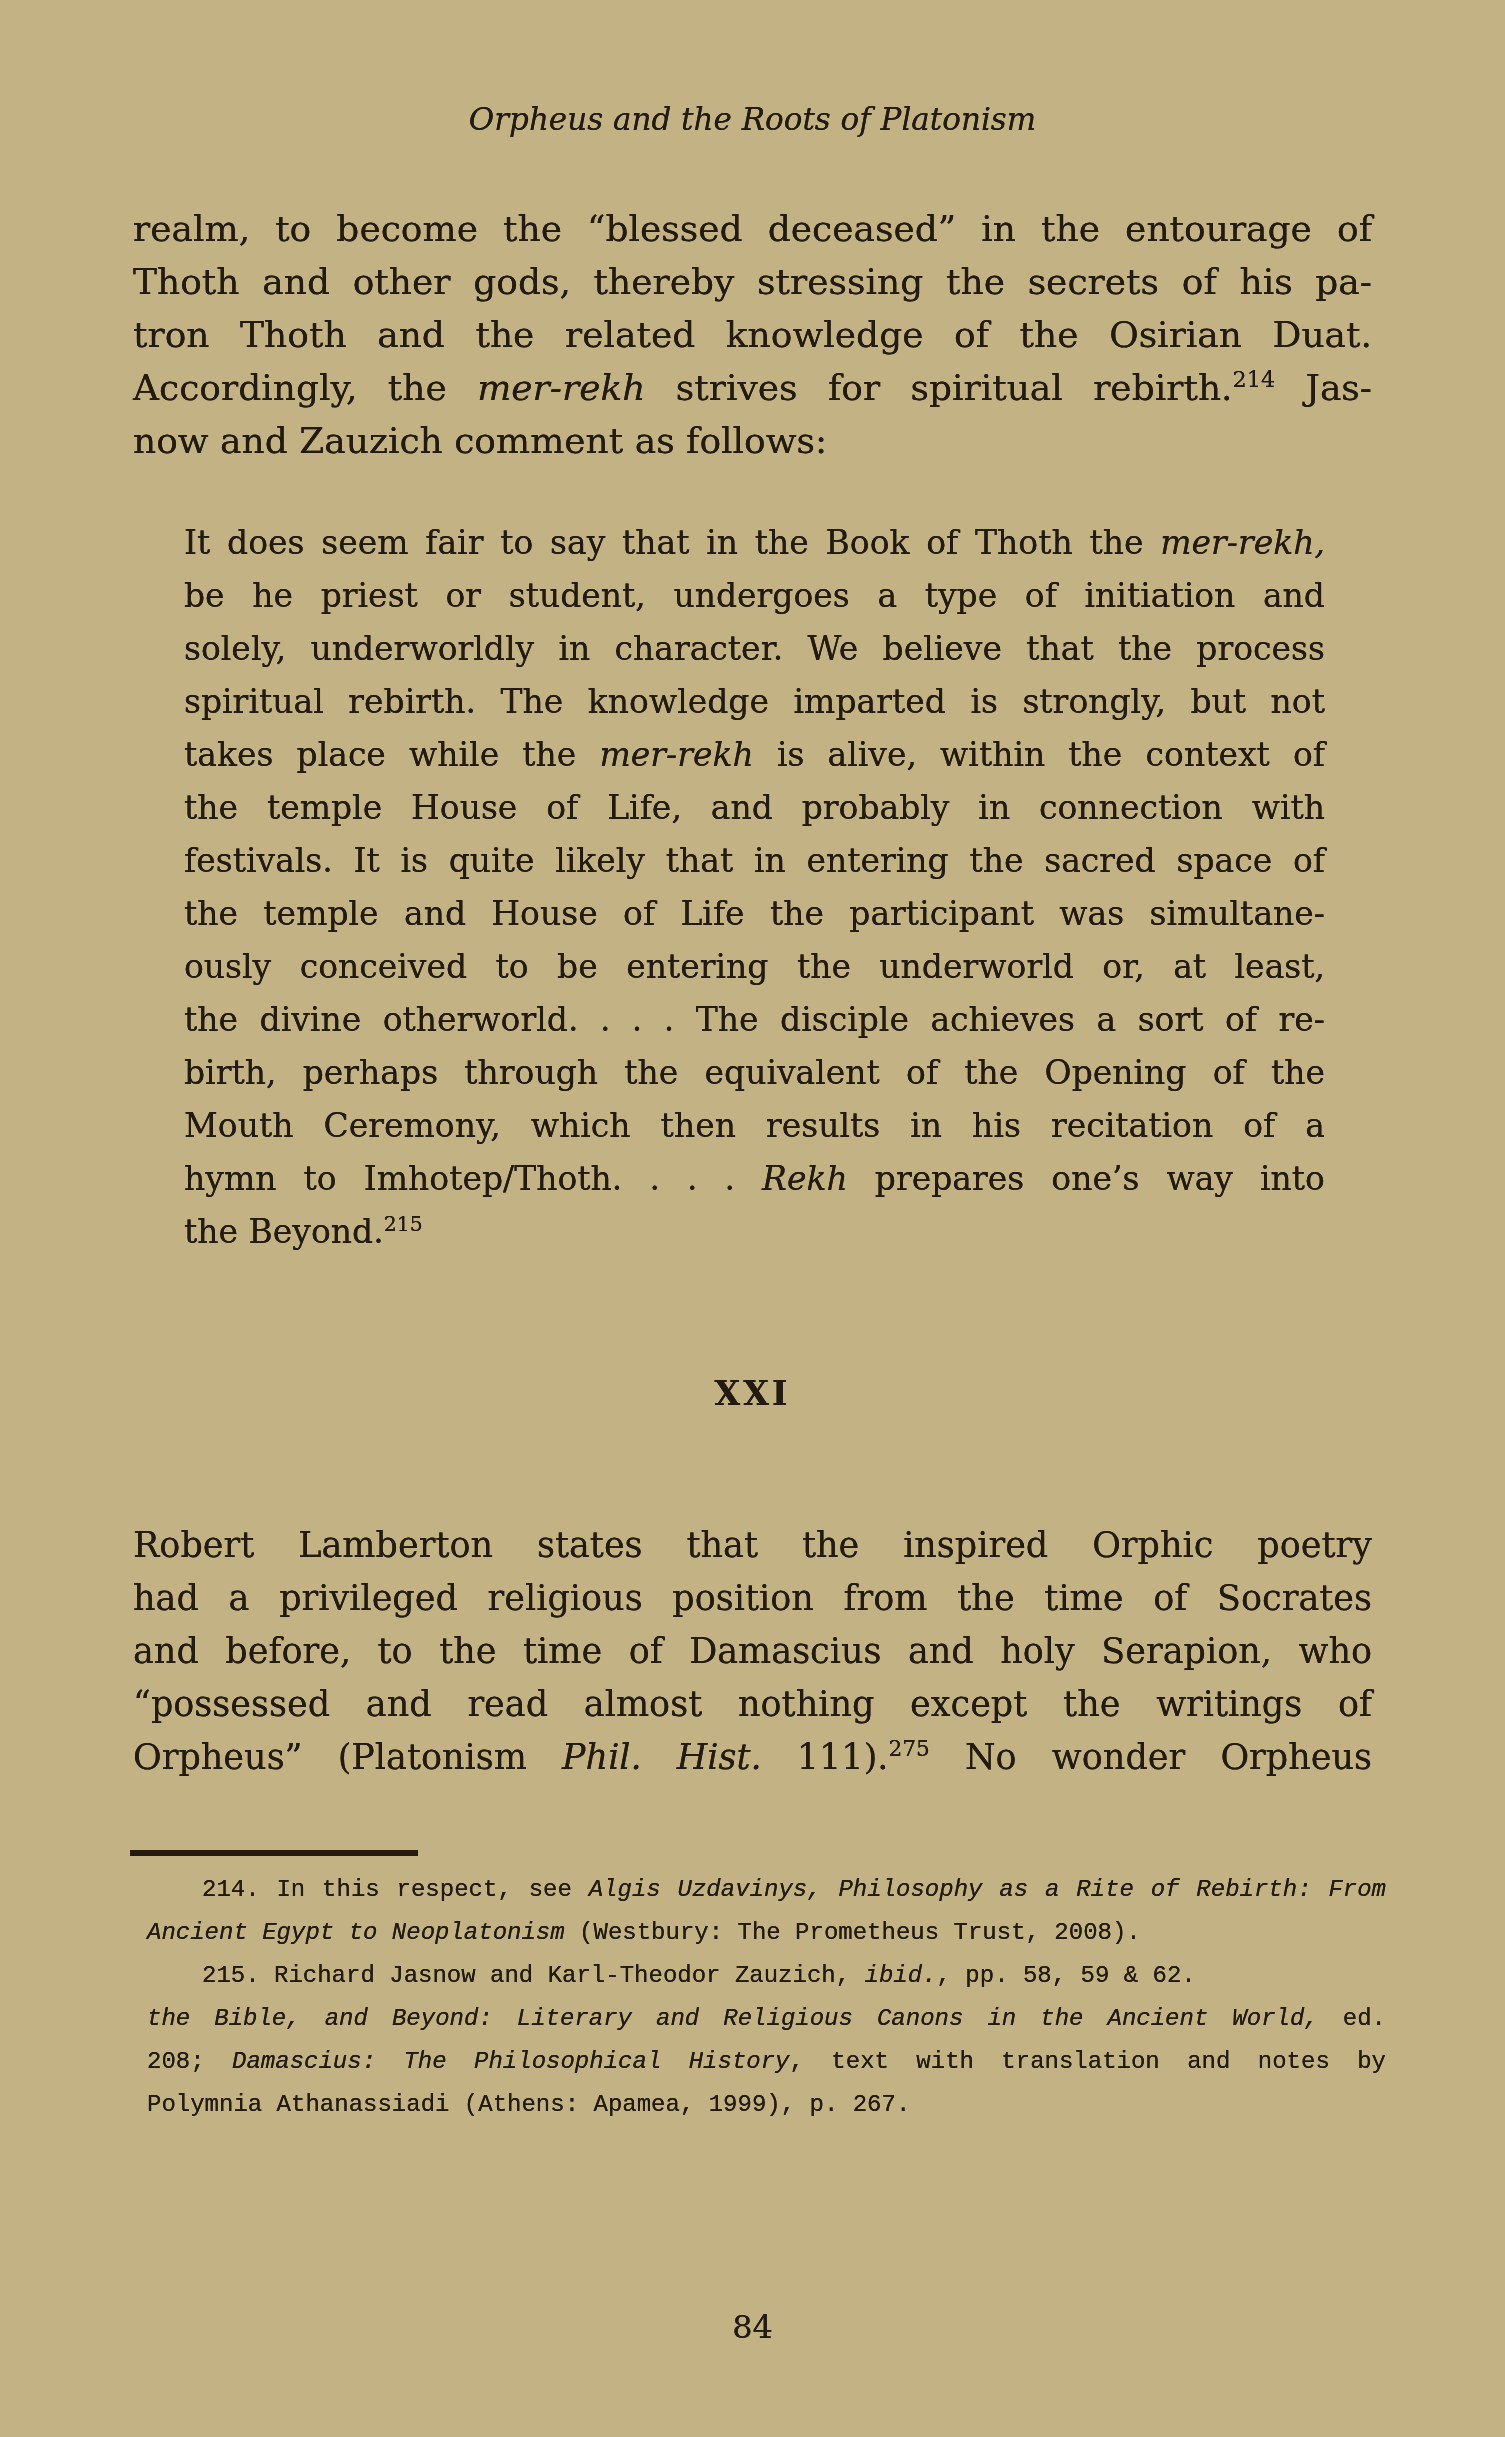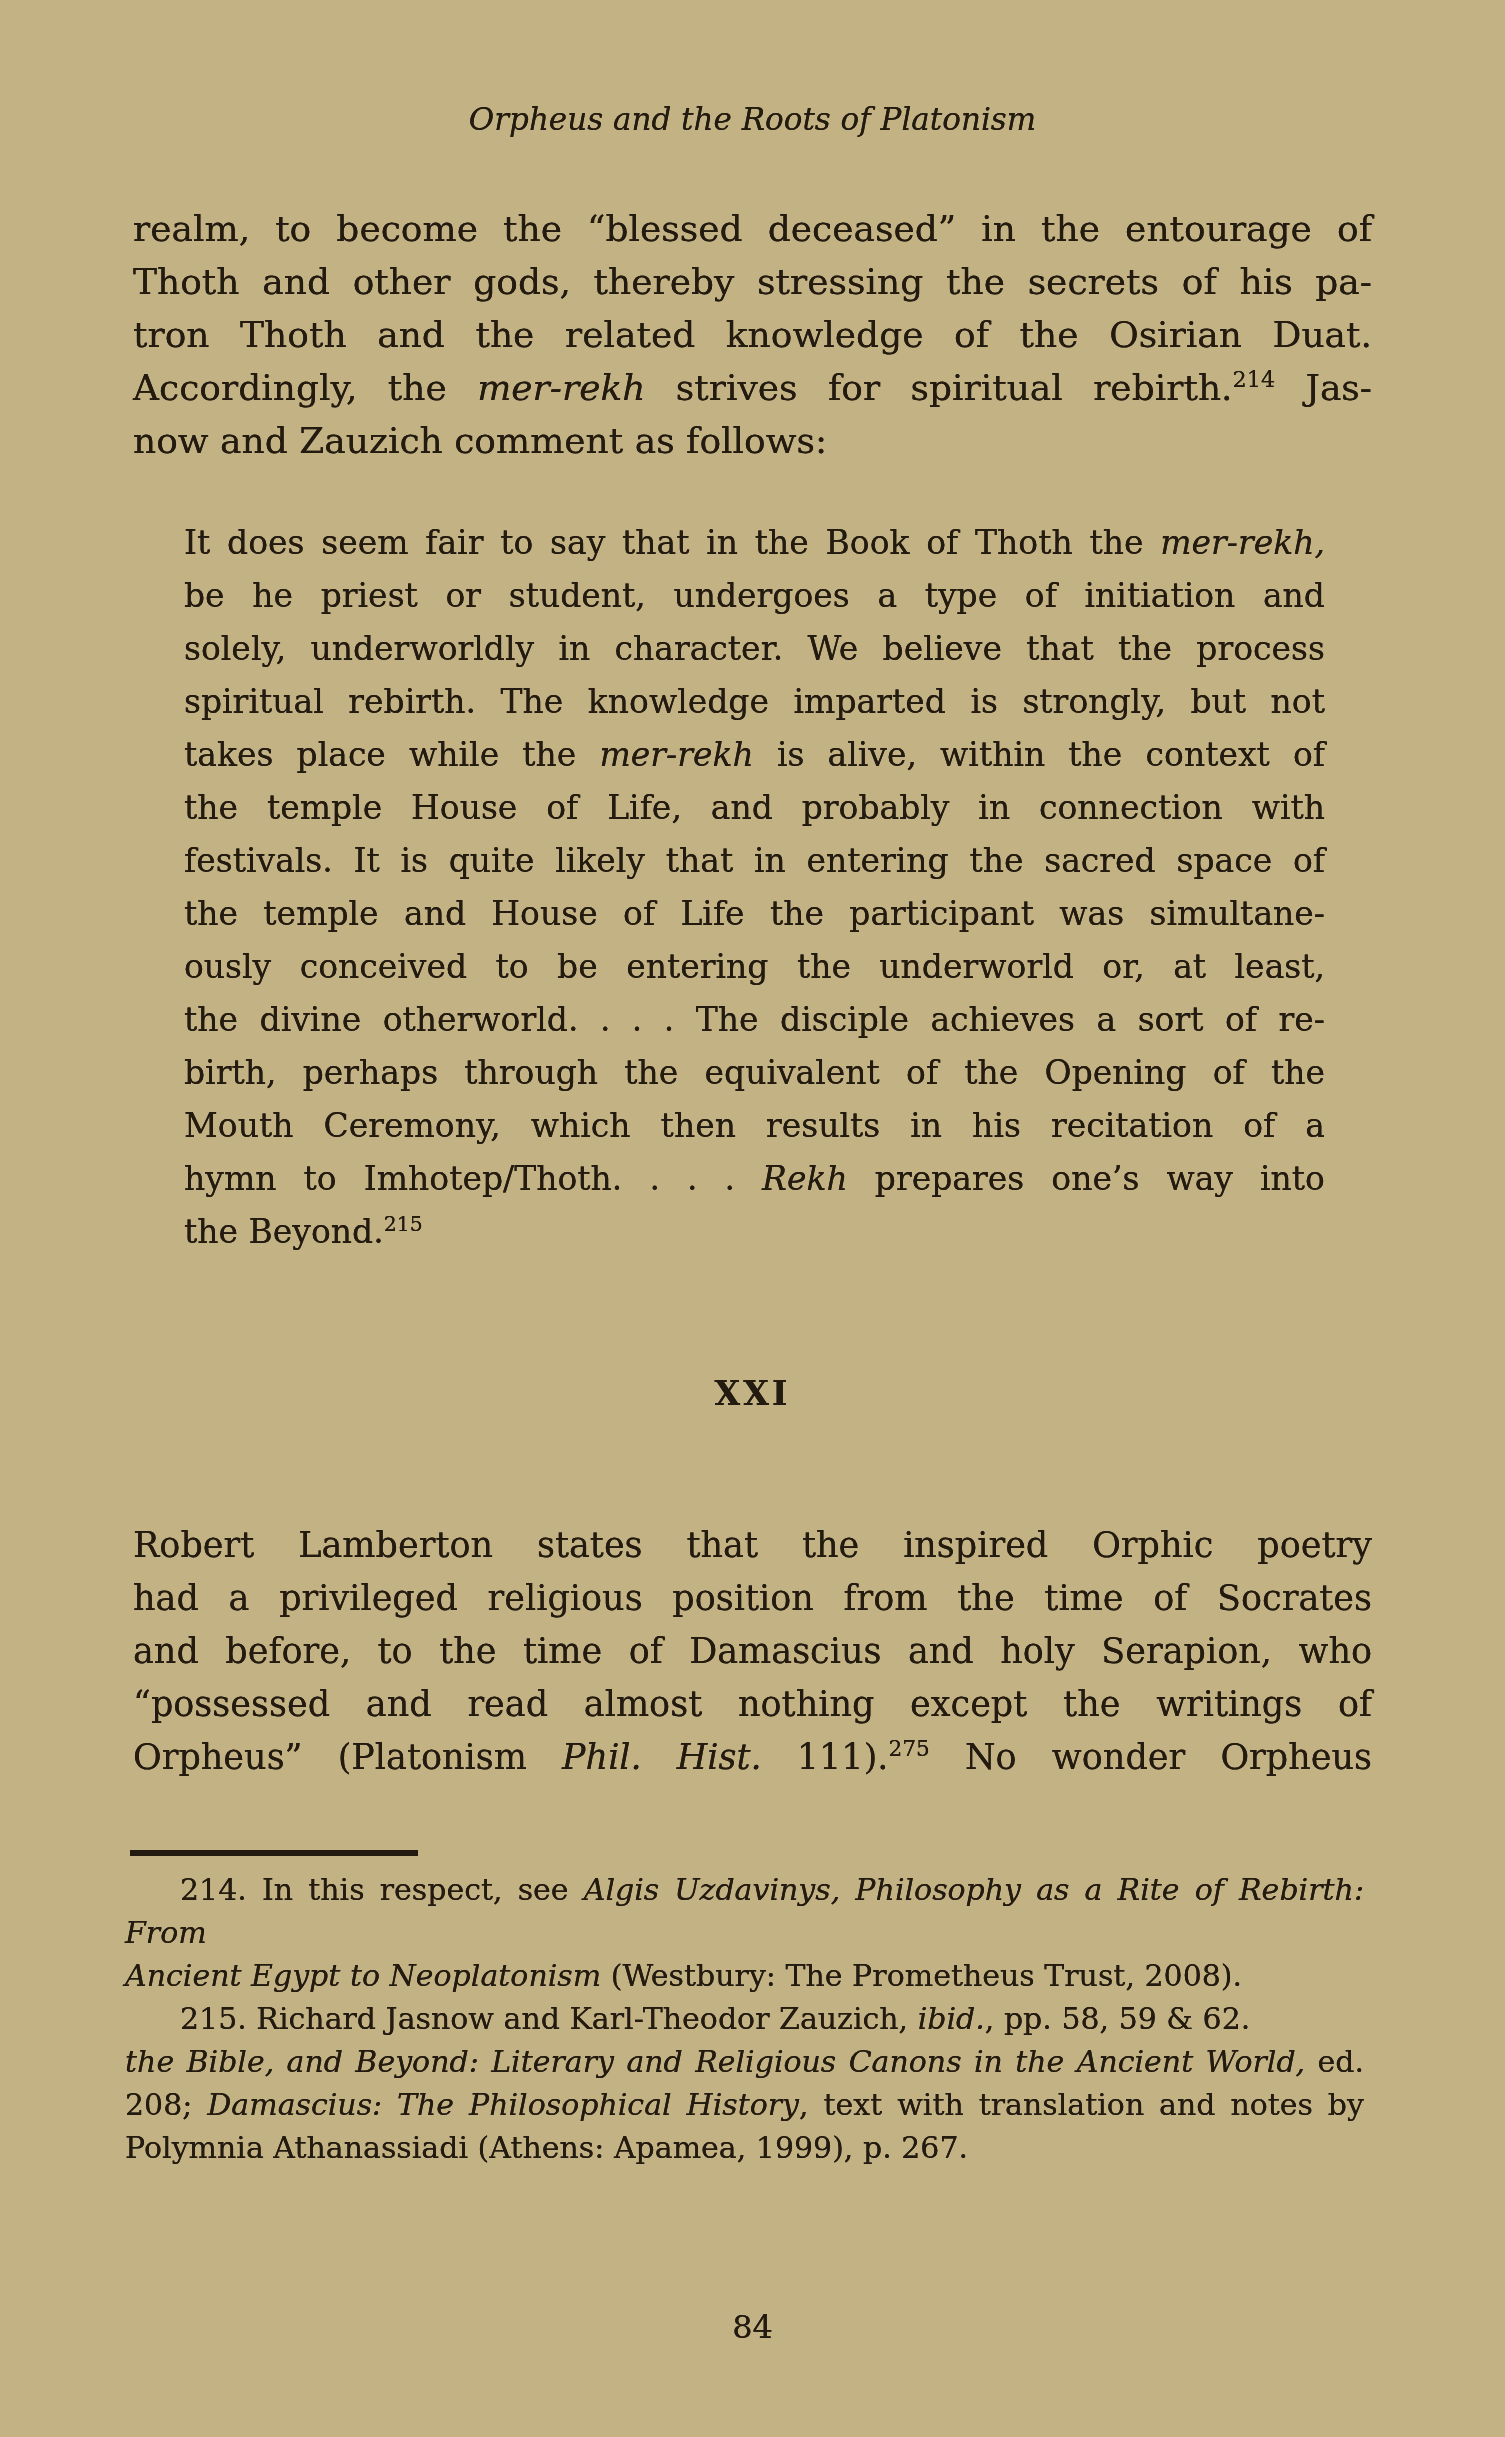--- a/index.html
+++ b/index.html
@@ -48,22 +48,22 @@
     top: 1475px; left: 133px; width: 1239px;
     font-size: 35px; line-height: 53px; margin-top: 44px;
   }
   .footnote-rule {
     position: absolute;
     top: 1850px; left: 130px;
     width: 288px; height: 5.5px;
     background: var(--ink);
   }
   .footnotes {
-    top: 1868px; left: 125px; width: 1239px;
-    font-size: 30px; line-height: 43px;
+    top: 1868px; left: 147px; width: 1239px;
+    font-size: 24px; line-height: 43px; font-family: Liberation Mono, monospace;
   }
   .page-number {
     position: absolute;
     top: 2308px; left: 133px; width: 1239px;
     text-align: center;
     font-size: 32px; line-height: 39px;
   }
   .line {
     text-align: justify;
     text-align-last: justify;

